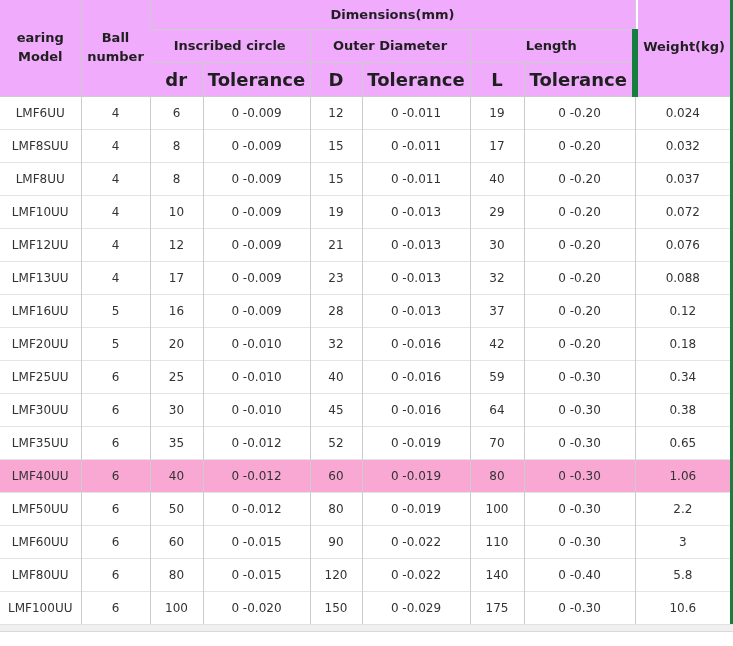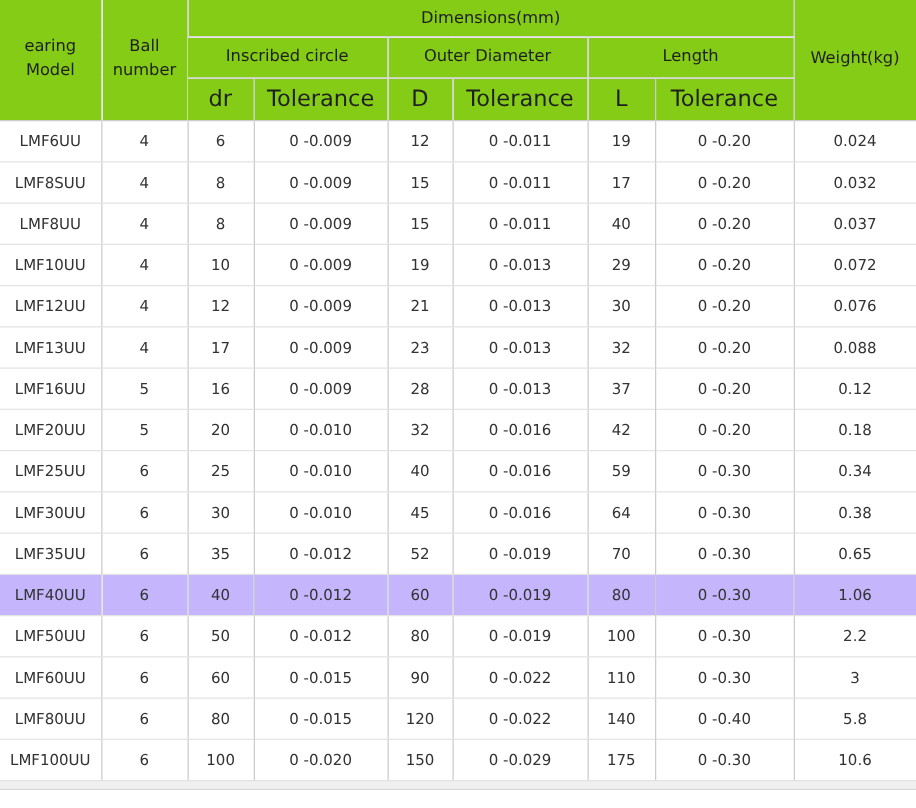--- a/index.html
+++ b/index.html
@@ -16,47 +16,47 @@
   table.spec th, table.spec td {
     text-align: center;
     vertical-align: middle;
     padding: 0 2px;
     overflow: hidden;
     box-sizing: border-box;
   }
   
   table.spec th, table.spec td { border-left: 1px solid #cccccc; }
   table.spec th:first-child, table.spec td:first-child { border-left: none; }
-  table.spec th:last-child, table.spec td:last-child { border-right: 1px solid #15803d; }
+  table.spec th:last-child, table.spec td:last-child { border-right: 6px solid #15803d; }
   
   thead th {
-    font-weight: normal;
+    font-weight: bold;
     font-size: 13px;
     color: #1f1f1f;
     border-bottom: 1px solid #cccccc;
-    background: #84cc16;
+    background: #f0abfc;
   }
   tr.h1 th { height: 29px; }
   tr.h2 th { height: 33px; }
   tr.h3 th { height: 34px; font-size: 18px; }
   th.rowspan-cell {
     vertical-align: top;
     padding-top: 8px;
     white-space: pre-line;
     line-height: 1.45;
   }
   
   tbody td {
     height: 33px;
     font-size: 12px;
     color: #333333;
     border-top: 1px solid #e4e4e4;
     background: #ffffff;
   }
-  tbody tr.highlight td { background: #c4b5fd; }
+  tbody tr.highlight td { background: #f9a8d4; }
   
   .footer-strip {
     height: 8px;
     background: #f0f0f0;
     border-top: 1px solid #e2e2e2;
     border-bottom: 1px solid #d8d8d8;
     box-sizing: border-box;
   }
 </style>
 </head>

